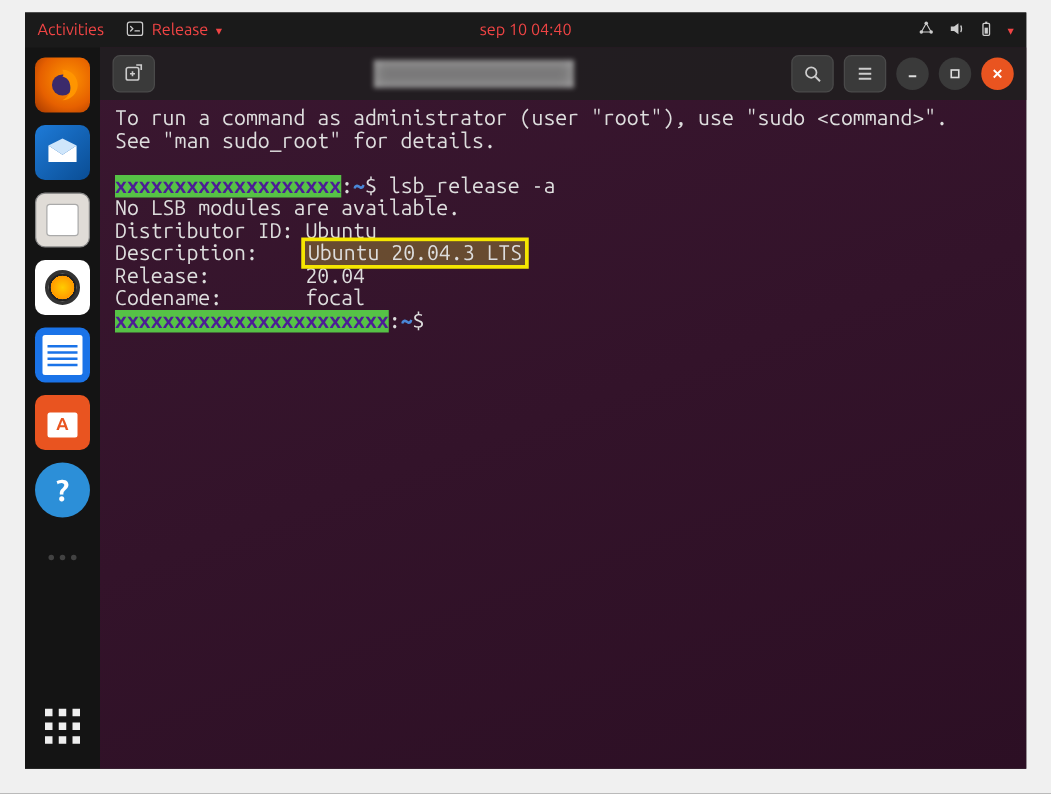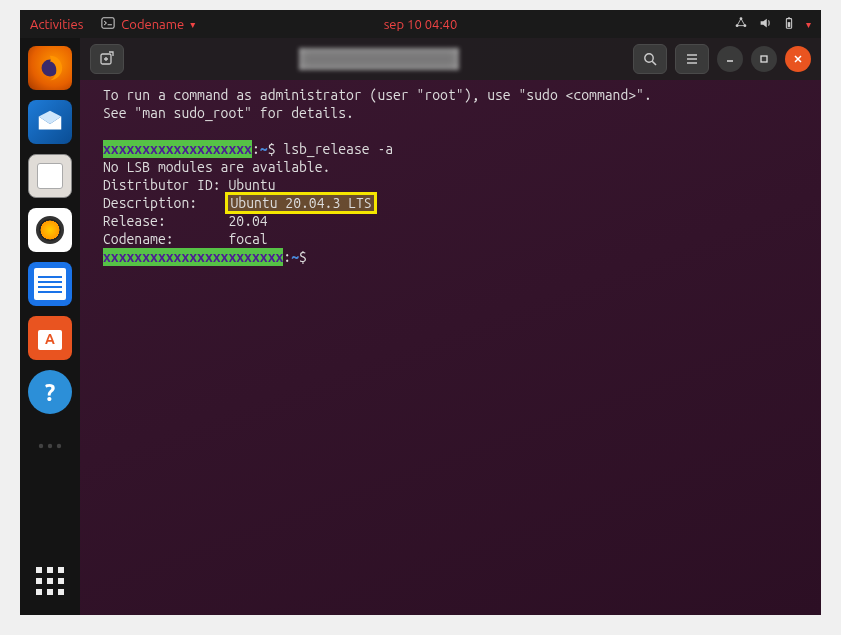--- a/index.html
+++ b/index.html
@@ -80,22 +80,22 @@
     width:160px; height:22px; background:#888; filter: blur(2px); opacity:0.85;
     box-shadow: inset 0 0 10px #ccc;
   }
   .hdr-right { display:flex; align-items:center; gap:8px; }
   .win-btn { width:26px;height:26px; border-radius:50%; display:flex;align-items:center;justify-content:center; color:#ddd; cursor:pointer; font-size:12px;}
   .win-min,.win-max { background:#3a3a3a; }
   .win-close { background:#e95420; color:#fff; }
   
   .term-body {
     font-family: "Ubuntu Mono","DejaVu Sans Mono",monospace;
-    font-size: 14px; line-height: 18px;
-    color: #ddd; padding: 6px 23px;
+    font-size: 17px; line-height: 18px;
+    color: #ddd; padding: 6px 12px;
     white-space: pre;
   }
   .term-body .g { color:#56c246; font-weight:bold; }
   .term-body .b { color:#4a88d8; font-weight:bold; }
   .term-body .redact {
     display:inline-block; background:#56c246; color:#4c1d95;
     user-select:none;
   }
   .highlight {
     background: rgba(255,240,60,0.25);
@@ -113,21 +113,21 @@
   <div class="topbar">
     <div class="topbar-left">
       <span>Activities</span>
       <span class="app-indicator">
         <span>
           <svg width="14" height="14" viewBox="0 0 16 16">
               <rect x="1" y="2" width="14" height="12" rx="2" fill="none" stroke="#ccc" stroke-width="1.2"></rect>
               <path d="M4 6l2 2-2 2M8 10h4" stroke="#ccc" stroke-width="1.2" fill="none" stroke-linecap="round"></path>
             </svg>
         </span>
-        <span>Codename</span>
+        <span>Release</span>
         <span class="chev">▾</span>
       </span>
     </div>
     <div class="topbar-center">sep 10  04:40</div>
     <div class="topbar-right">
       <span class="tri-icon">
         <svg viewBox="0 0 16 16">
             <circle cx="8" cy="3" r="1.6" fill="#ccc"></circle>
             <circle cx="3.5" cy="11" r="1.6" fill="#ccc"></circle>
             <circle cx="12.5" cy="11" r="1.6" fill="#ccc"></circle>

